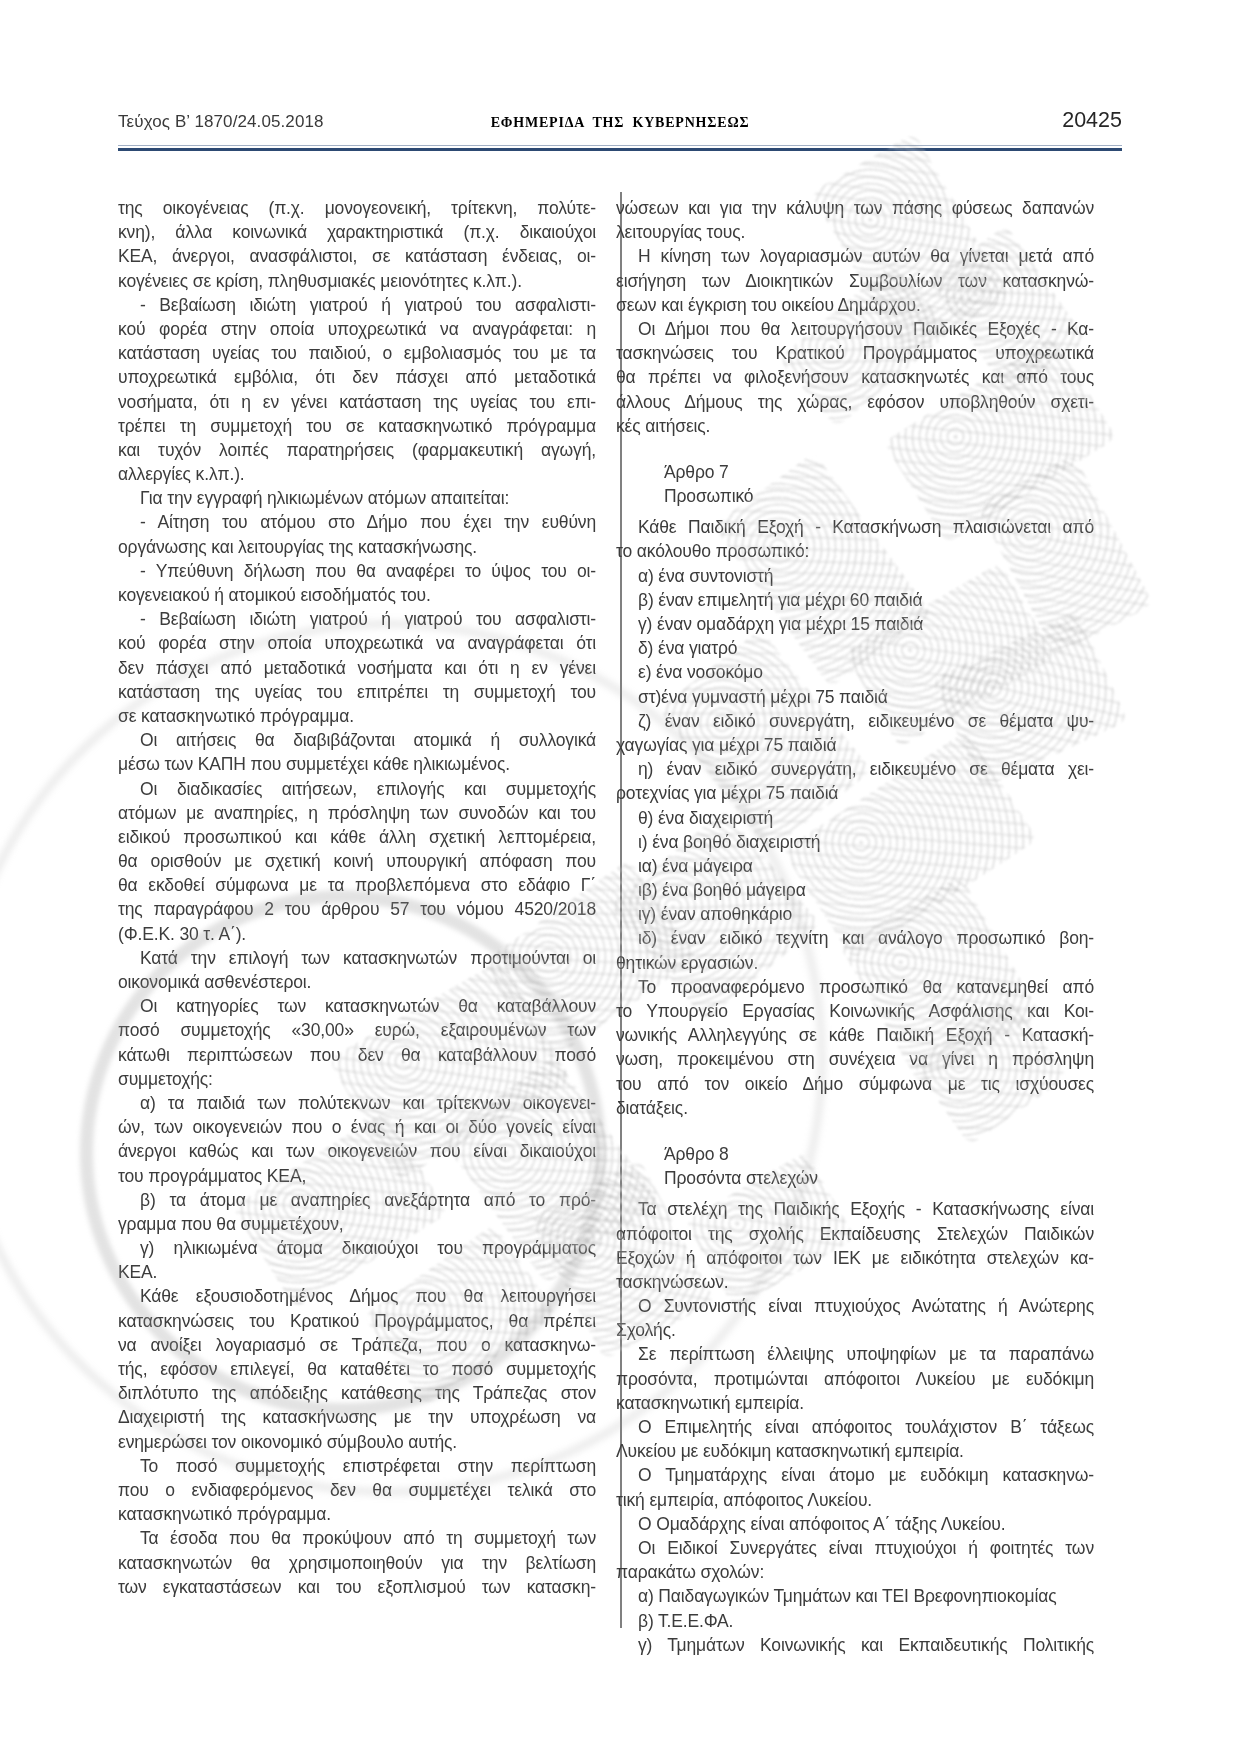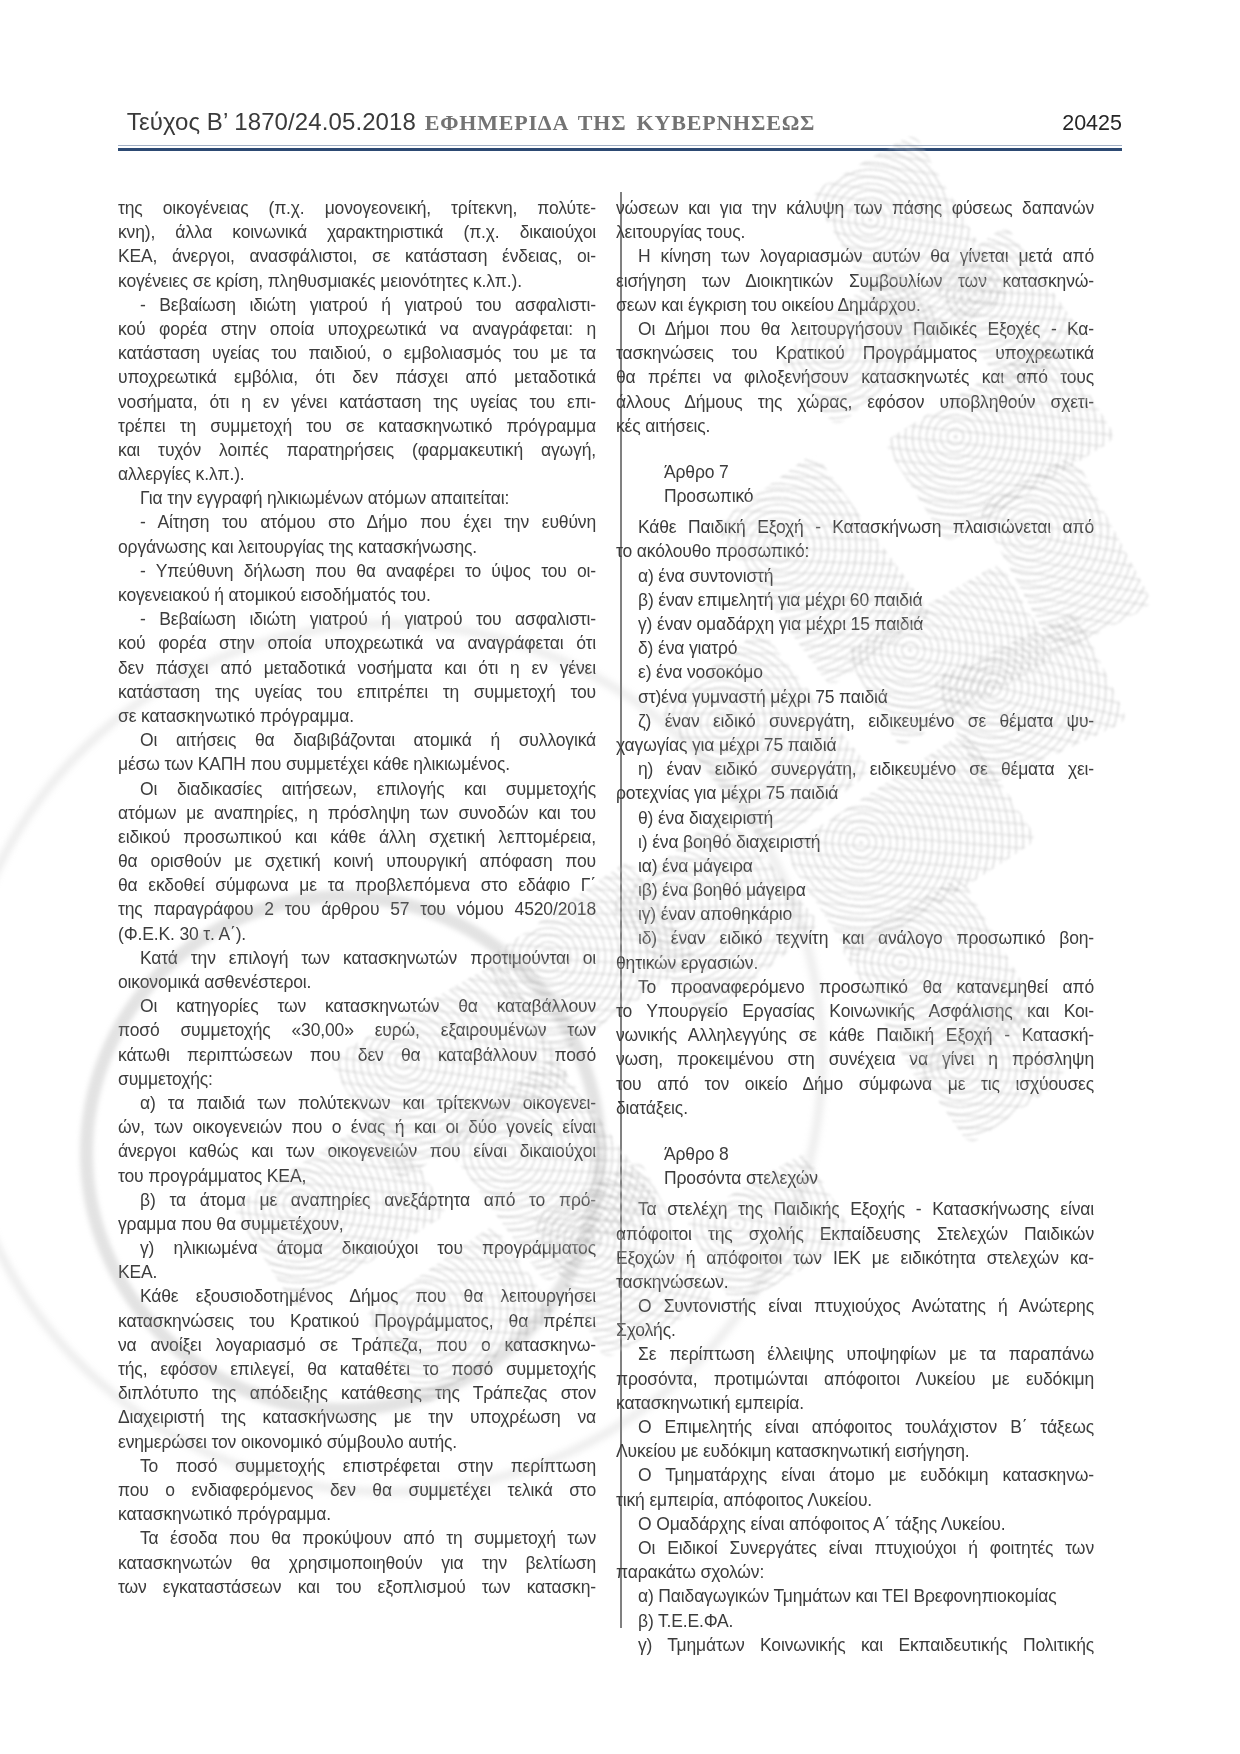--- a/index.html
+++ b/index.html
@@ -1,23 +1,23 @@
 <!DOCTYPE html>
 <html><head>
 <meta charset="utf-8">
 <style>
   html,body{margin:0;padding:0;width:1240px;height:1754px;background:#ffffff;position:relative;overflow:hidden;
     font-family:"Liberation Sans","DejaVu Sans",sans-serif;}
   .page{position:absolute;inset:0;background:#fff;}
 
   
   .hdr{position:absolute;left:118px;top:108px;width:1004px;display:flex;align-items:baseline;}
-  .hdr .issue{flex:1;font-size:24px;color:#3a3a3a;letter-spacing:.1px;text-align:center;}
-  .hdr .title{font-family:"Liberation Serif","DejaVu Serif",serif;font-weight:700;font-size:22px;
-    color:#737373;letter-spacing:.8px;word-spacing:4px;}
+  .hdr .issue{flex:1;font-size:17px;color:#3a3a3a;letter-spacing:.1px;}
+  .hdr .title{font-family:"Liberation Serif","DejaVu Serif",serif;font-weight:700;font-size:14px;
+    color:#000000;letter-spacing:.8px;word-spacing:4px;}
   .hdr .pageno{flex:1;text-align:right;font-size:21.5px;color:#262626;}
   .rule-thin{position:absolute;left:118px;top:145px;width:1004px;height:1px;background:#a3b1c6;}
   .rule-thick{position:absolute;left:118px;top:148px;width:1004px;height:3px;background:#2d4a73;}
 
   
   .content{position:absolute;left:118px;top:196px;width:1004px;display:flex;gap:20px;z-index:2;}
   .col{width:478px;color:#3c3c3c;font-size:17.5px;letter-spacing:-0.15px;}
   .ln{height:24.2px;line-height:24.2px;overflow:hidden;white-space:normal;}
   .ln.j{text-align:justify;}
   .ln.j::after{content:"";display:inline-block;width:100%;height:0;}
@@ -159,21 +159,21 @@
         <div class="ln j in">Τα στελέχη της Παιδικής Εξοχής - Κατασκήνωσης είναι</div>
         <div class="ln j">απόφοιτοι της σχολής Εκπαίδευσης Στελεχών Παιδικών</div>
         <div class="ln j">Εξοχών ή απόφοιτοι των ΙΕΚ με ειδικότητα στελεχών κα-</div>
         <div class="ln">τασκηνώσεων.</div>
         <div class="ln j in">Ο Συντονιστής είναι πτυχιούχος Ανώτατης ή Ανώτερης</div>
         <div class="ln">Σχολής.</div>
         <div class="ln j in">Σε περίπτωση έλλειψης υποψηφίων με τα παραπάνω</div>
         <div class="ln j">προσόντα, προτιμώνται απόφοιτοι Λυκείου με ευδόκιμη</div>
         <div class="ln">κατασκηνωτική εμπειρία.</div>
         <div class="ln j in">Ο Επιμελητής είναι απόφοιτος τουλάχιστον Β΄ τάξεως</div>
-        <div class="ln">Λυκείου με ευδόκιμη κατασκηνωτική εισήγηση.</div>
+        <div class="ln">Λυκείου με ευδόκιμη κατασκηνωτική εμπειρία.</div>
         <div class="ln j in">Ο Τμηματάρχης είναι άτομο με ευδόκιμη κατασκηνω-</div>
         <div class="ln">τική εμπειρία, απόφοιτος Λυκείου.</div>
         <div class="ln in">Ο Ομαδάρχης είναι απόφοιτος Α΄ τάξης Λυκείου.</div>
         <div class="ln j in">Οι Ειδικοί Συνεργάτες είναι πτυχιούχοι ή φοιτητές των</div>
         <div class="ln">παρακάτω σχολών:</div>
         <div class="ln in">α) Παιδαγωγικών Τμημάτων και ΤΕΙ Βρεφονηπιοκομίας</div>
         <div class="ln in">β) Τ.Ε.Ε.ΦΑ.</div>
         <div class="ln j in">γ) Τμημάτων Κοινωνικής και Εκπαιδευτικής Πολιτικής</div>
       </div>
   </div>

